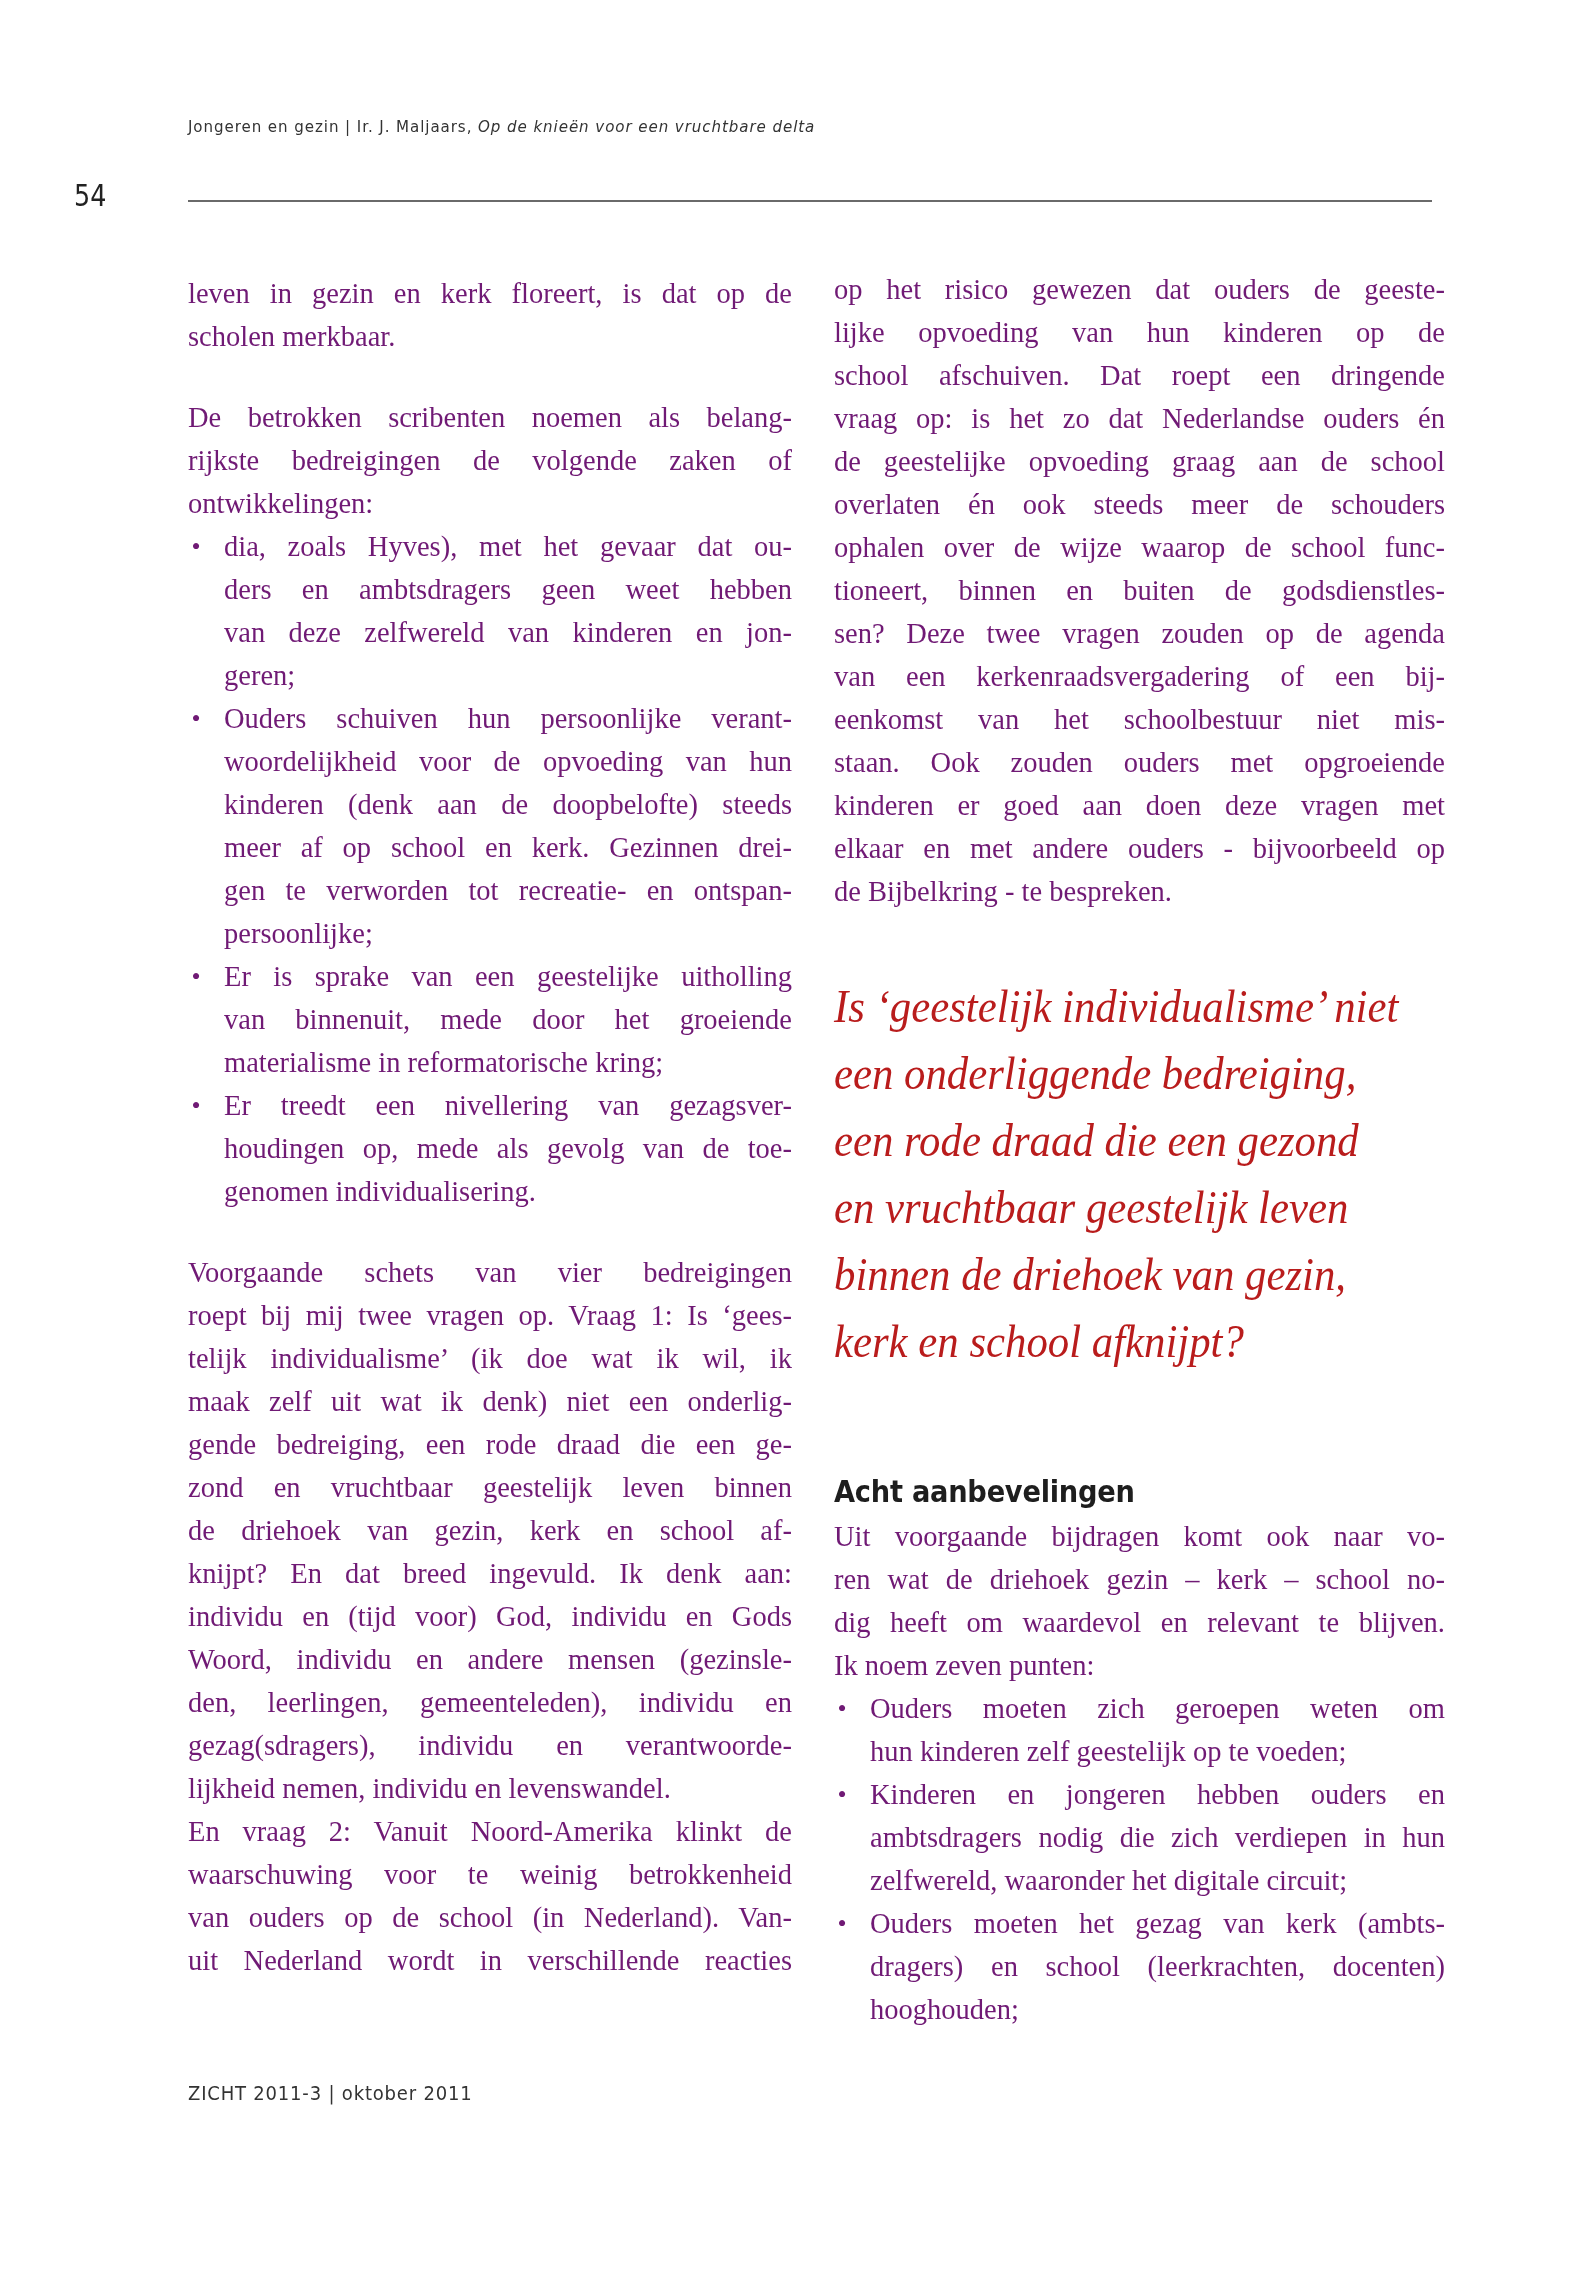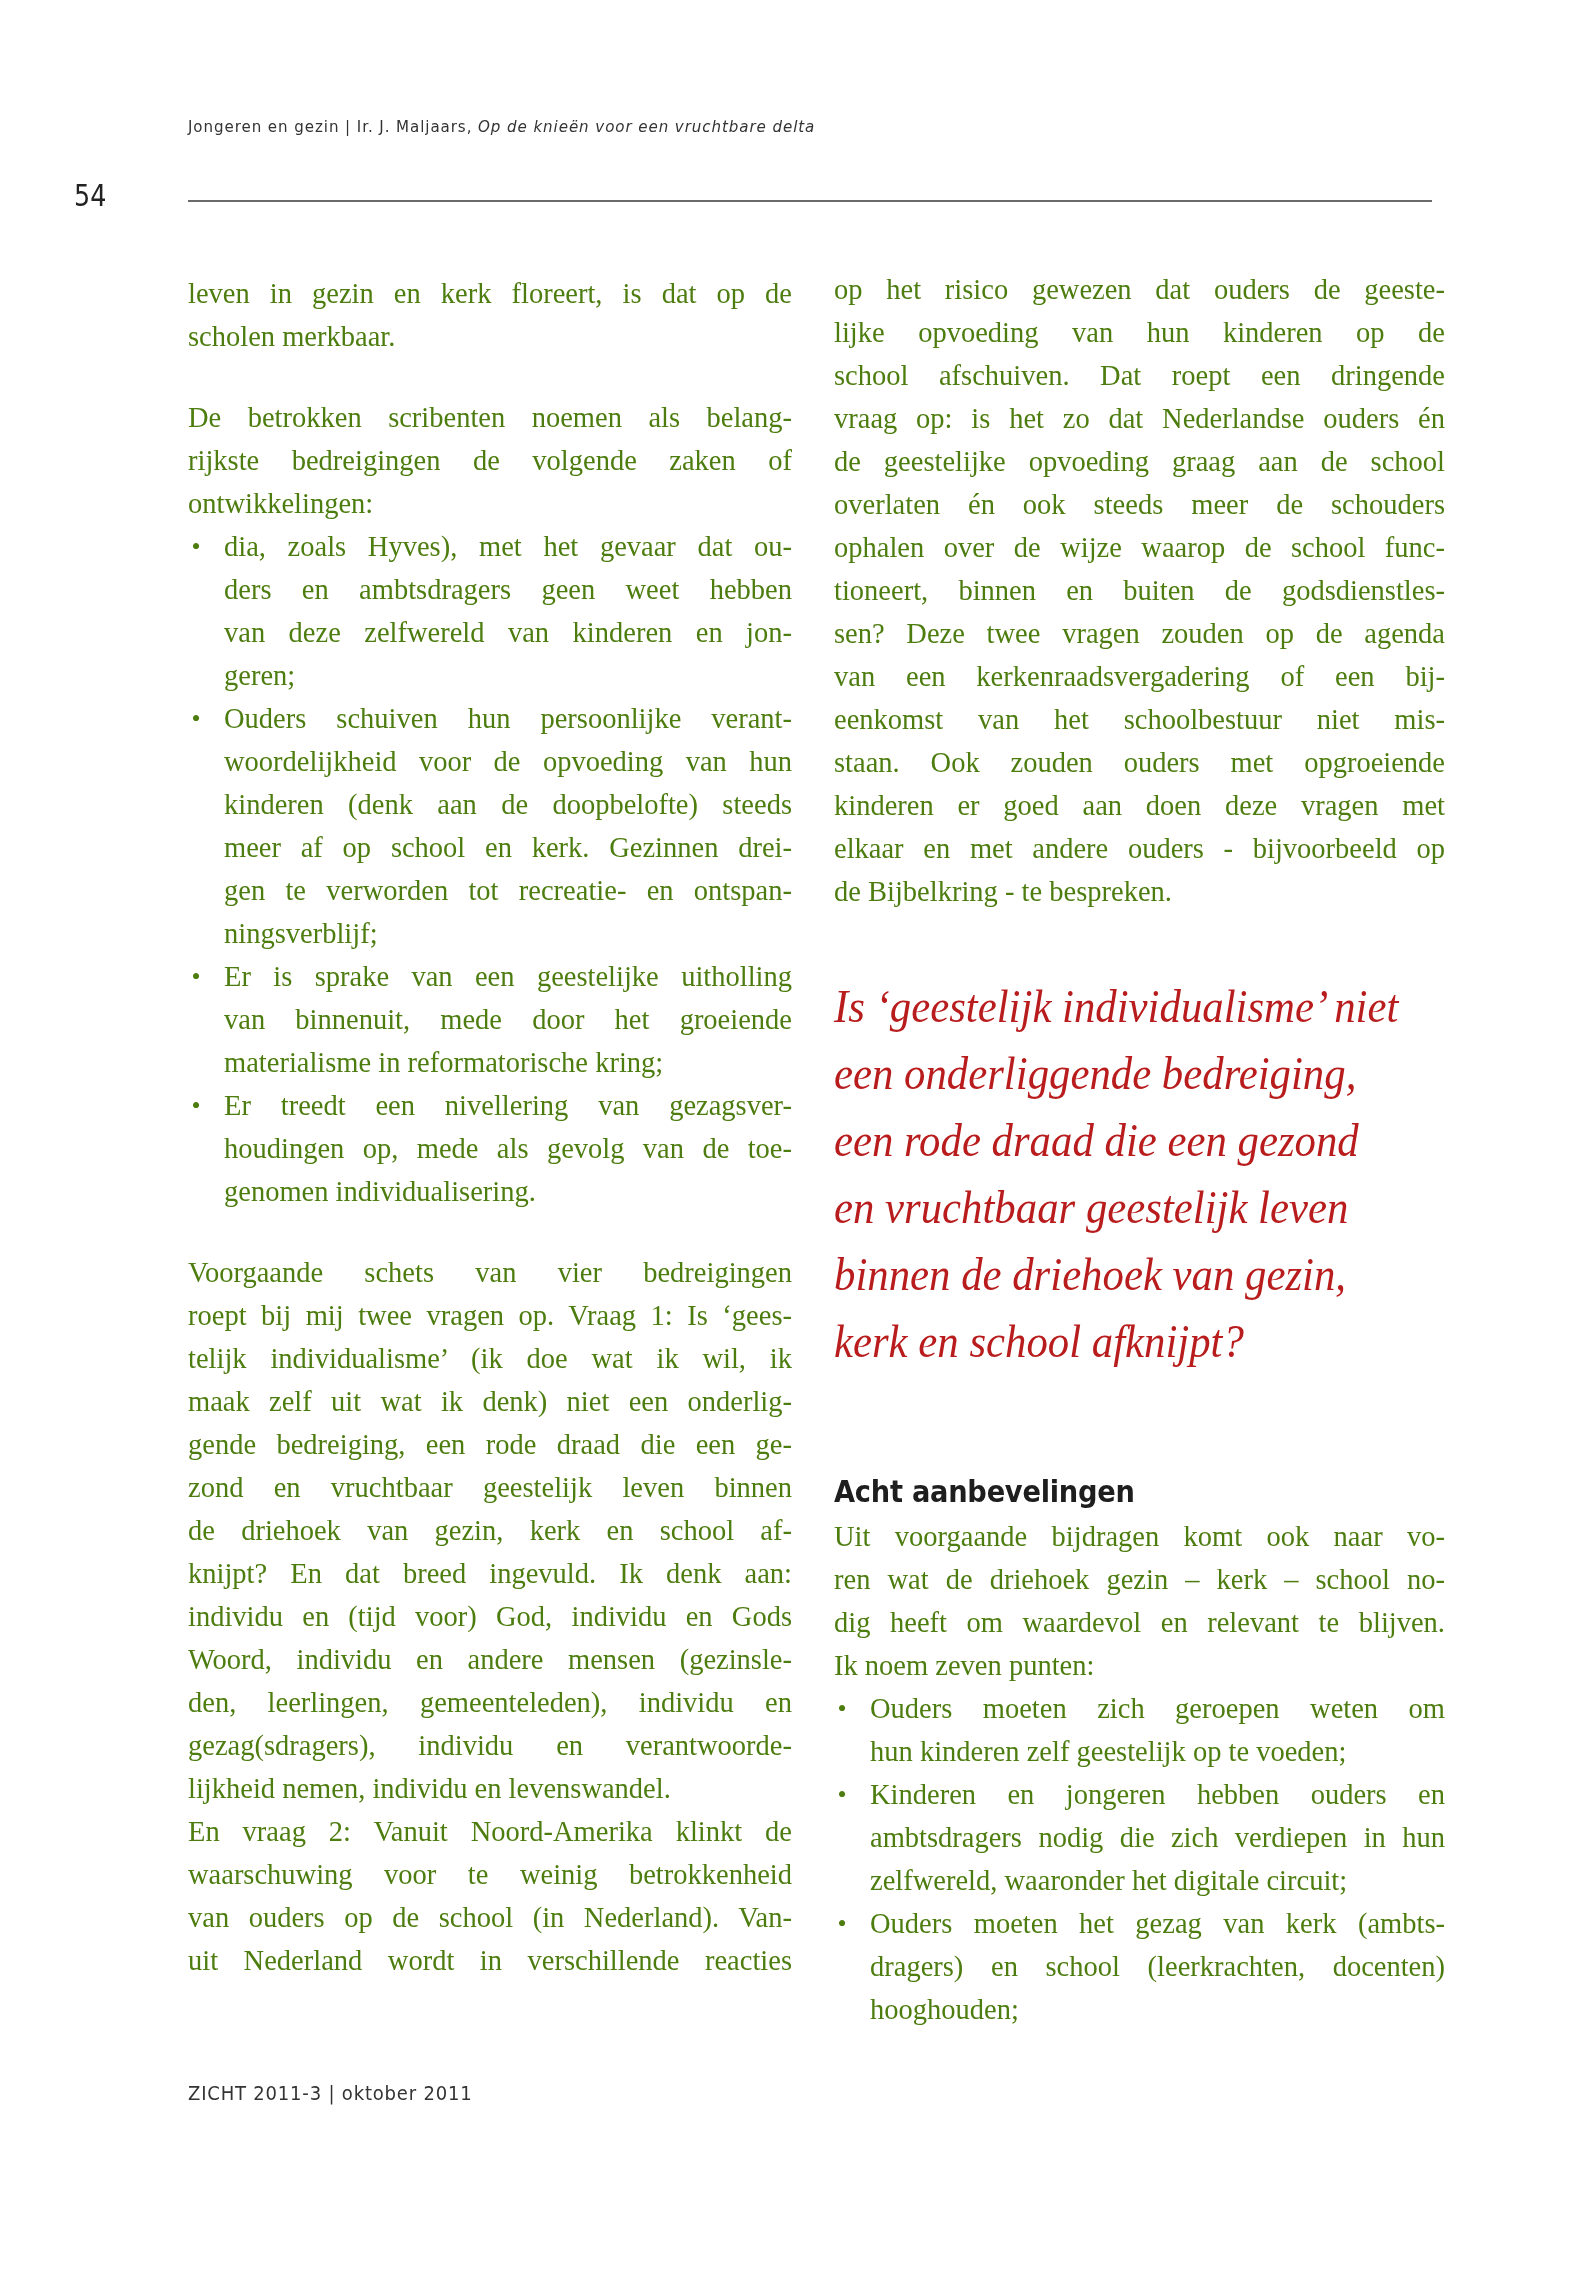--- a/index.html
+++ b/index.html
@@ -1,21 +1,21 @@
 <!DOCTYPE html>
 <html style="font-size:14px"><head>
 <meta charset="utf-8">
 <style>
   html, body { margin: 0; padding: 0; background: #ffffff; }
   body { width: 1592px; height: 2295px; position: relative; overflow: hidden; color: #1e1e1e; }
   .running-head { position: absolute; left: 188px; top: 117px; font-family: "DejaVu Sans", sans-serif; font-size: 16.4px; letter-spacing: 1px; color: #333; white-space: nowrap; transform: scaleX(0.92); transform-origin: left top; }
   .running-head .it { font-style: italic; }
   .page-num { position: absolute; left: 74px; top: 177px; font-family: "DejaVu Sans", sans-serif; font-size: 31px; color: #222; transform: scaleX(0.82); transform-origin: left top; }
   .rule { position: absolute; left: 188px; top: 200px; width: 1244px; height: 1.7px; background: #6a6a6a; }
-  .col { position: absolute; font-family: "Liberation Serif", "DejaVu Serif", serif; font-size: 28.5px; color: #4d7c0f; }
+  .col { position: absolute; font-family: "Liberation Serif", "DejaVu Serif", serif; font-size: 28.5px; color: #701a75; }
   .col-left { left: 188px; width: 604px; top: 272px; }
   .col-right { left: 834px; width: 611px; top: 268px; }
   .ln { display: block; height: 43px; line-height: 43px; white-space: nowrap; text-align: justify; text-align-last: justify; overflow: visible; }
   .ln.last { text-align: center; text-align-last: left; }
   .gap { display: block; height: 38px; }
   .bullet { position: relative; padding-left: 36px; }
   .bullet .dot { position: absolute; left: 3.5px; top: 0; line-height: 43px; font-size: 26px; }
   .pullquote { position: absolute; left: 834px; top: 973px; width: 621px; font-family: "Liberation Serif", "DejaVu Serif", serif; font-style: italic; font-size: 46px; color: #b91c1c; }
   .pullquote .pl { display: block; height: 67px; line-height: 67px; white-space: nowrap; transform: scaleX(0.93); transform-origin: left center; }
   .section-title { position: absolute; left: 834px; top: 1473px; font-family: "DejaVu Sans", sans-serif; font-weight: bold; font-size: 31px; color: #1e1e1e; transform: scaleX(0.88); transform-origin: left top; letter-spacing: -0.3px; }
@@ -49,21 +49,21 @@
         <span class="ln">van deze zelfwereld van kinderen en jon-</span>
         <span class="ln last">geren;</span>
       </div>
       <div class="bullet">
         <span class="dot">•</span>
         <span class="ln">Ouders schuiven hun persoonlijke verant-</span>
         <span class="ln">woordelijkheid voor de opvoeding van hun</span>
         <span class="ln">kinderen (denk aan de doopbelofte) steeds</span>
         <span class="ln">meer af op school en kerk. Gezinnen drei-</span>
         <span class="ln">gen te verworden tot recreatie- en ontspan-</span>
-        <span class="ln last">ningsverblijf;</span>
+        <span class="ln last">persoonlijke;</span>
       </div>
       <div class="bullet">
         <span class="dot">•</span>
         <span class="ln">Er is sprake van een geestelijke uitholling</span>
         <span class="ln">van binnenuit, mede door het groeiende</span>
         <span class="ln last">materialisme in reformatorische kring;</span>
       </div>
       <div class="bullet">
         <span class="dot">•</span>
         <span class="ln">Er treedt een nivellering van gezagsver-</span>

